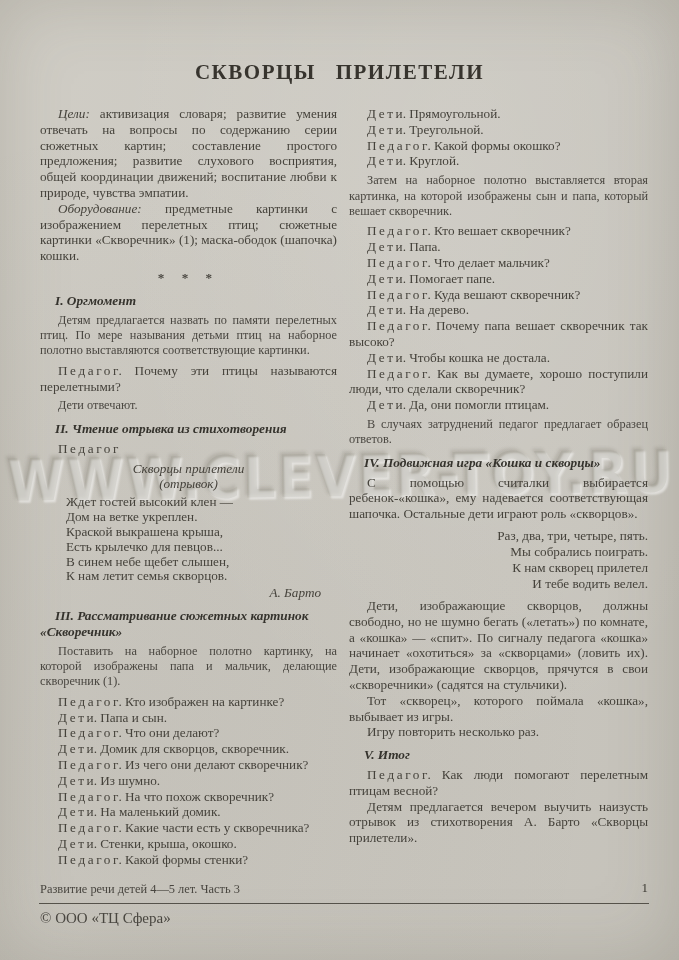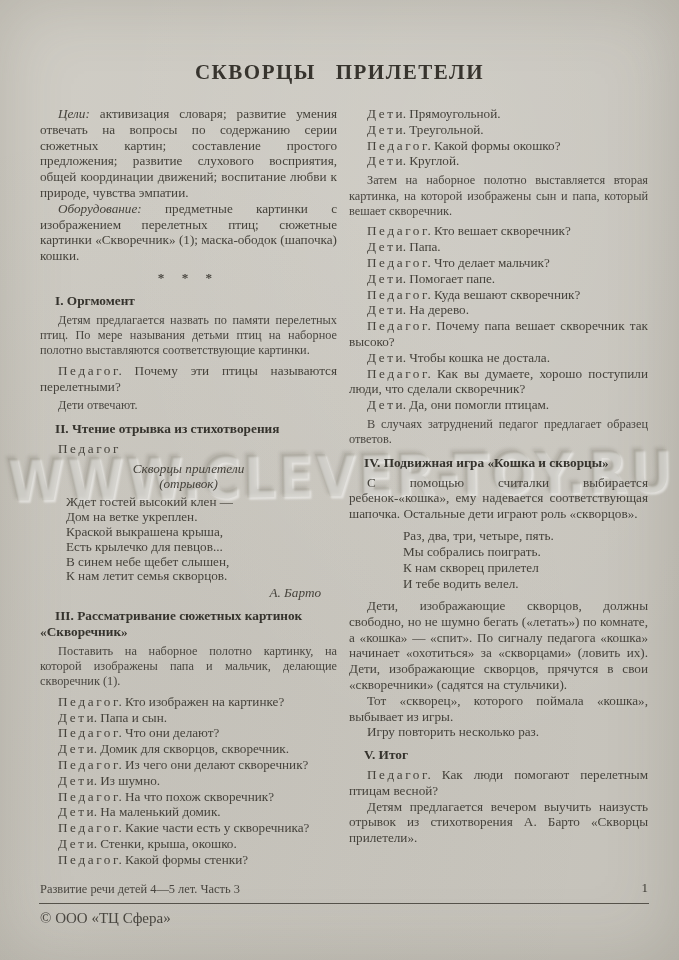--- a/index.html
+++ b/index.html
@@ -26,27 +26,27 @@
   }
   .col{
     position:absolute;top:106px;
     font-size:13.2px;line-height:15.8px;
     text-align:justify;
   }
   .col-left{left:40px;width:297px;}
   .col-right{left:349px;width:299px;}
   .p,.dlg{margin:0;text-indent:18px;font-family:Liberation Serif, serif;}
   .dir{margin:4px 0;text-indent:18px;font-size:12.3px;line-height:15.4px;color:#494640;}
-  .h{margin:7px 0 4px;font-size:13.3px;font-weight:bold;text-indent:15px;text-align:left;color:#35332d;}
+  .h{margin:7px 0 4px;font-size:13.3px;font-weight:bold;text-indent:15px;text-align:left;color:#35332d;font-style:italic;}
   .stars{margin:6px 0 0;text-align:center;letter-spacing:7px;text-indent:0;font-weight:bold;color:#494640;}
   .spk{letter-spacing:2.6px;margin-right:-2.6px;}
   .poem-title{margin:5px 0 4px;font-style:italic;text-align:center;line-height:15px;}
   .poem{margin:1px 0 0 26px;line-height:14.8px;text-align:left;}
   .poem-author{margin:1px 16px 4px 0;font-style:italic;text-align:right;}
-  .rhyme{margin:6px 0 6px 54px;line-height:16px;text-align:left;}
+  .rhyme{margin:6px 0 6px 54px;line-height:16px;text-align:right;}
   .watermark{
     position:absolute;top:446px;left:-30px;width:740px;
     font-family:"DejaVu Sans", sans-serif;font-weight:bold;
     font-size:52px;letter-spacing:2px;white-space:nowrap;text-align:center;
     transform:rotate(-0.8deg) scaleY(1.12);
     color:rgba(126,120,107,0.12);
     text-shadow:2px 2px 2px rgba(255,255,255,0.50), -2px -2px 3px rgba(78,72,60,0.16);
     pointer-events:none;
   }
   .footer-series{position:absolute;left:40px;top:882px;font-size:12.4px;color:#494640;}

